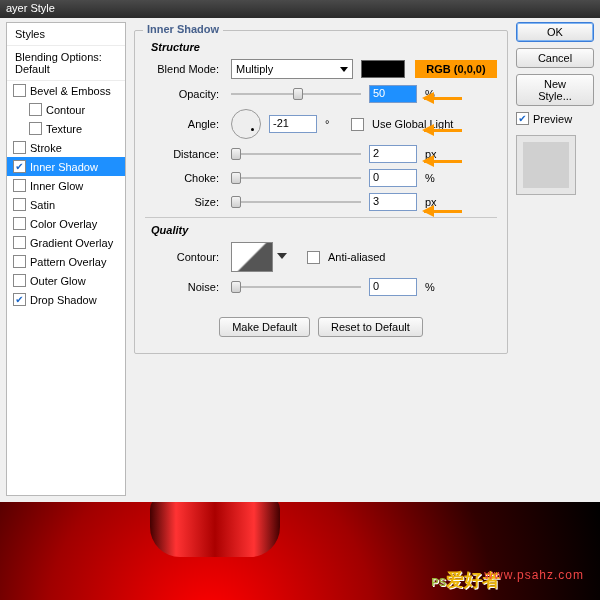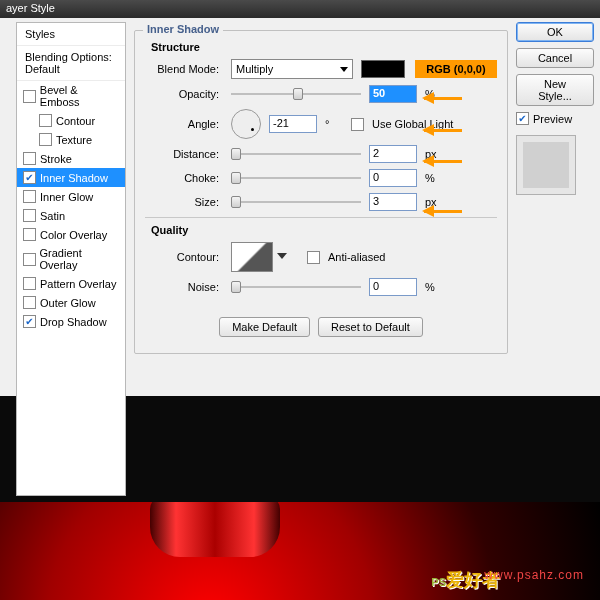--- a/index.html
+++ b/index.html
@@ -1,41 +1,41 @@
 <!DOCTYPE html>
 <html><head>
 <meta charset="utf-8">
 <style>
 *{box-sizing:border-box;margin:0;padding:0;font-family:"Segoe UI",Tahoma,sans-serif;font-size:11px;}
 body{background:#0a0a0a;width:600px;height:600px;overflow:hidden;position:relative;}
-.win{background:#f0f0f0;width:600px;height:396px;position:relative;}
+.win{background:#f0f0f0;width:600px;height:502px;position:relative;}
 .titlebar{background:linear-gradient(#4a4a4a,#2a2a2a);color:#fff;height:18px;padding:2px 6px;font-size:11px;}
-.body{display:flex;padding:4px 6px 6px 16px;gap:8px;height:484px;}
+.body{display:flex;padding:4px 6px 6px 6px;gap:8px;height:484px;}
 .left{width:158px;border:1px solid #b8b8b8;background:#fff;}
 .left .hdr{padding:5px 8px;border-bottom:1px solid #ececec;}
 .left .row{display:flex;align-items:center;padding:3px 6px;gap:4px;}
 .left .row.sel{background:#1e90ff;color:#fff;}
 .left .row.ind{padding-left:22px;}
 .cb{width:13px;height:13px;border:1px solid #888;background:#fff;display:inline-flex;align-items:center;justify-content:center;font-size:10px;color:#1a66c8;}
 .cb.ck::before{content:"✔";}
 .mid{flex:1;position:relative;}
 .grp{border:1px solid #c0c0c0;border-radius:2px;margin-top:8px;padding:8px 10px 10px 10px;position:relative;}
 .grp>label.title{position:absolute;top:-8px;left:8px;background:#f0f0f0;padding:0 4px;font-weight:bold;color:#46608c;}
-.sub{font-weight:bold;display:block;margin:2px 0 6px 6px;}
+.sub{font-weight:bold;display:block;margin:2px 0 6px 6px;font-style:italic;}
 .frow{display:flex;align-items:center;margin:6px 0;gap:8px;}
 .frow .lbl{width:74px;text-align:right;margin-right:4px;}
 .dd{border:1px solid #888;background:#fff;height:20px;display:flex;align-items:center;padding:0 4px;width:122px;justify-content:space-between;}
 .tri{border-left:4px solid transparent;border-right:4px solid transparent;border-top:5px solid #000;}
 .sw{width:44px;height:18px;border:1px solid #666;background:#000;}
 .rgb{background:#ff9900;color:#000;font-weight:bold;width:82px;height:18px;display:flex;align-items:center;justify-content:center;margin-left:2px;}
 .slider{position:relative;width:130px;height:14px;}
 .rail{position:absolute;top:6px;left:0;right:0;height:2px;background:#bfbfbf;}
 .thumb{position:absolute;top:1px;width:10px;height:12px;background:linear-gradient(#f4f4f4,#d0d0d0);border:1px solid #888;border-radius:2px;}
 .num{width:48px;height:18px;border:1px solid #7a9ac9;background:#fff;padding:1px 3px;}
-.num.sel{background:#1e90ff;color:#fff;font-weight:bold;}
+.num.sel{background:#1e90ff;color:#fff;}
 .unit{width:18px;}
 .angle{width:30px;height:30px;border:1px solid #999;border-radius:50%;background:#eee;position:relative;}
 .angle .pt{position:absolute;width:3px;height:3px;background:#000;border-radius:50%;right:6px;bottom:7px;}
 .contour{width:42px;height:30px;border:1px solid #888;background:linear-gradient(135deg,#fff 0 48%,#555 52% 100%);position:relative;}
 .contour .dtri{position:absolute;right:-15px;top:10px;border-left:5px solid transparent;border-right:5px solid transparent;border-top:6px solid #333;}
 .btn{background:linear-gradient(#fcfcfc,#e4e4e4);border:1px solid #9c9c9c;border-radius:3px;padding:3px 12px;}
 .right{width:78px;display:flex;flex-direction:column;gap:6px;align-items:stretch;}
 .right .btn{width:78px;text-align:center;}
 .right .ok{border:1px solid #3b7dd8;box-shadow:0 0 0 1px #7fb4f2 inset;}
 .prev{display:flex;align-items:center;gap:4px;text-align:right;}

